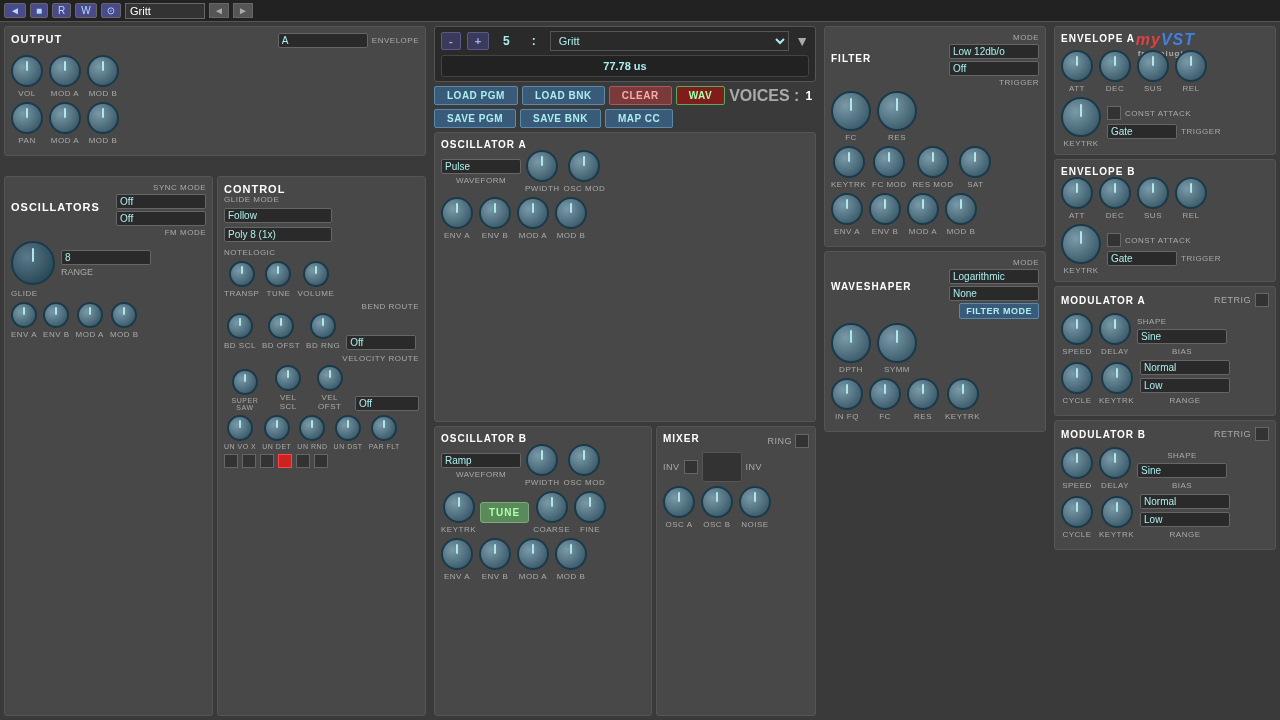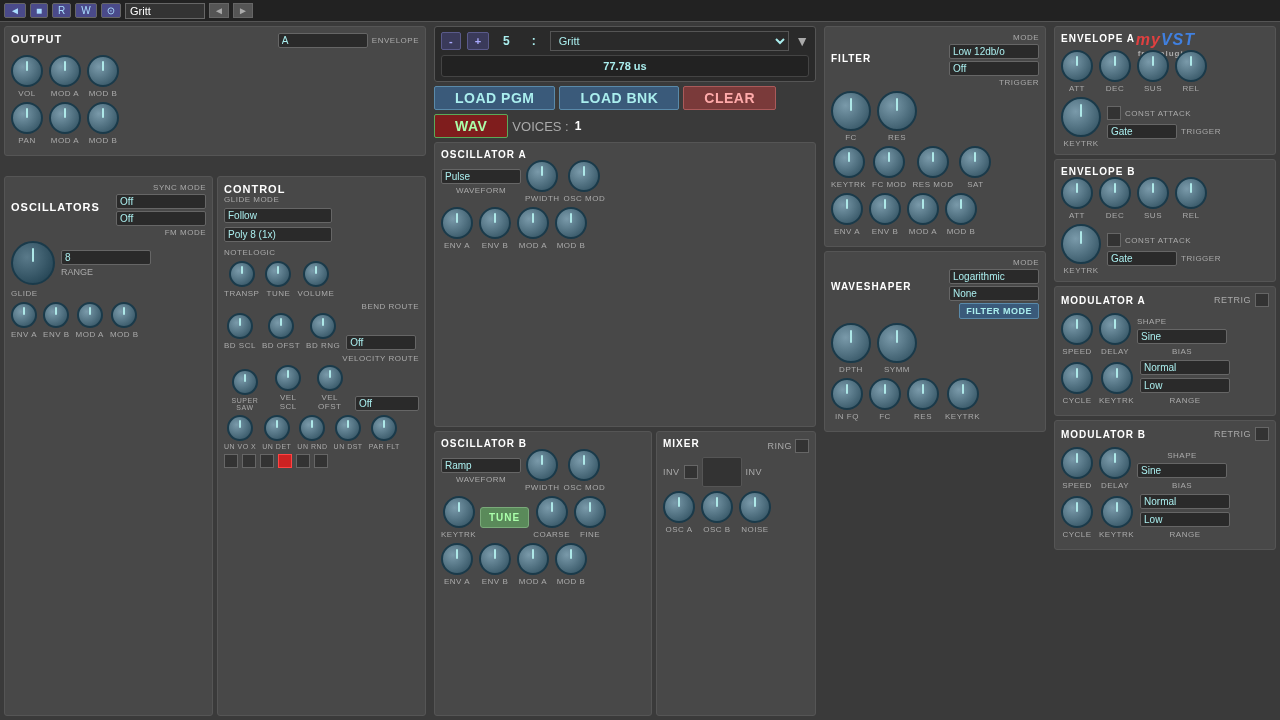--- a/index.html
+++ b/index.html
@@ -220,23 +220,23 @@
       border: 1px solid #555;
       border-radius: 3px;
       padding: 4px 6px;
     }
 
     
     .btn {
       background: #3a5a7a;
       border: 1px solid #5a8aaa;
       color: #aee;
-      font-size: 14px;
+      font-size: 10px;
       font-weight: bold;
-      padding: 3px 20px;
+      padding: 3px 12px;
       cursor: pointer;
       border-radius: 2px;
       letter-spacing: 0.5px;
     }
     .btn-clear {
       background: #7a3a3a;
       border-color: #aa5a5a;
       color: #faa;
     }
     .btn-wav {
@@ -308,22 +308,22 @@
     }
 
     
     .voices-row {
       display: flex;
       align-items: center;
       gap: 6px;
     }
     .voices-label {
       color: #aaa;
-      font-size: 13px;
-      font-weight: normal;
+      font-size: 16px;
+      font-weight: bold;
     }
     .voices-val {
       color: #fff;
       font-size: 12px;
       font-weight: bold;
     }
 
     
     .tune-box {
       background: #5a8a5a;
@@ -684,20 +684,25 @@
     <div class="row" style="gap:4px; flex-wrap:wrap">
       <button class="btn">LOAD PGM</button>
       <button class="btn">LOAD BNK</button>
       <button class="btn btn-clear">CLEAR</button>
       <button class="btn btn-wav">WAV</button>
       <div class="voices-row">
         <span class="voices-label">VOICES :</span>
         <span class="voices-val">1</span>
       </div>
     </div>
+    <div class="row" style="gap:4px">
+      <button class="btn">SAVE PGM</button>
+      <button class="btn">SAVE BNK</button>
+      <button class="btn">MAP CC</button>
+    </div>
 
     <div style="display:flex; gap:4px; flex:1">
 
       <div class="panel" style="flex:1">
         <span class="section-header">OSCILLATOR A</span>
         <div class="row" style="margin-bottom:4px; gap:4px">
           <div class="col">
             <select class="select-sm" style="width:80px">
               <option>Pulse</option><option>Sine</option><option>Saw</option><option>Triangle</option>
             </select>

